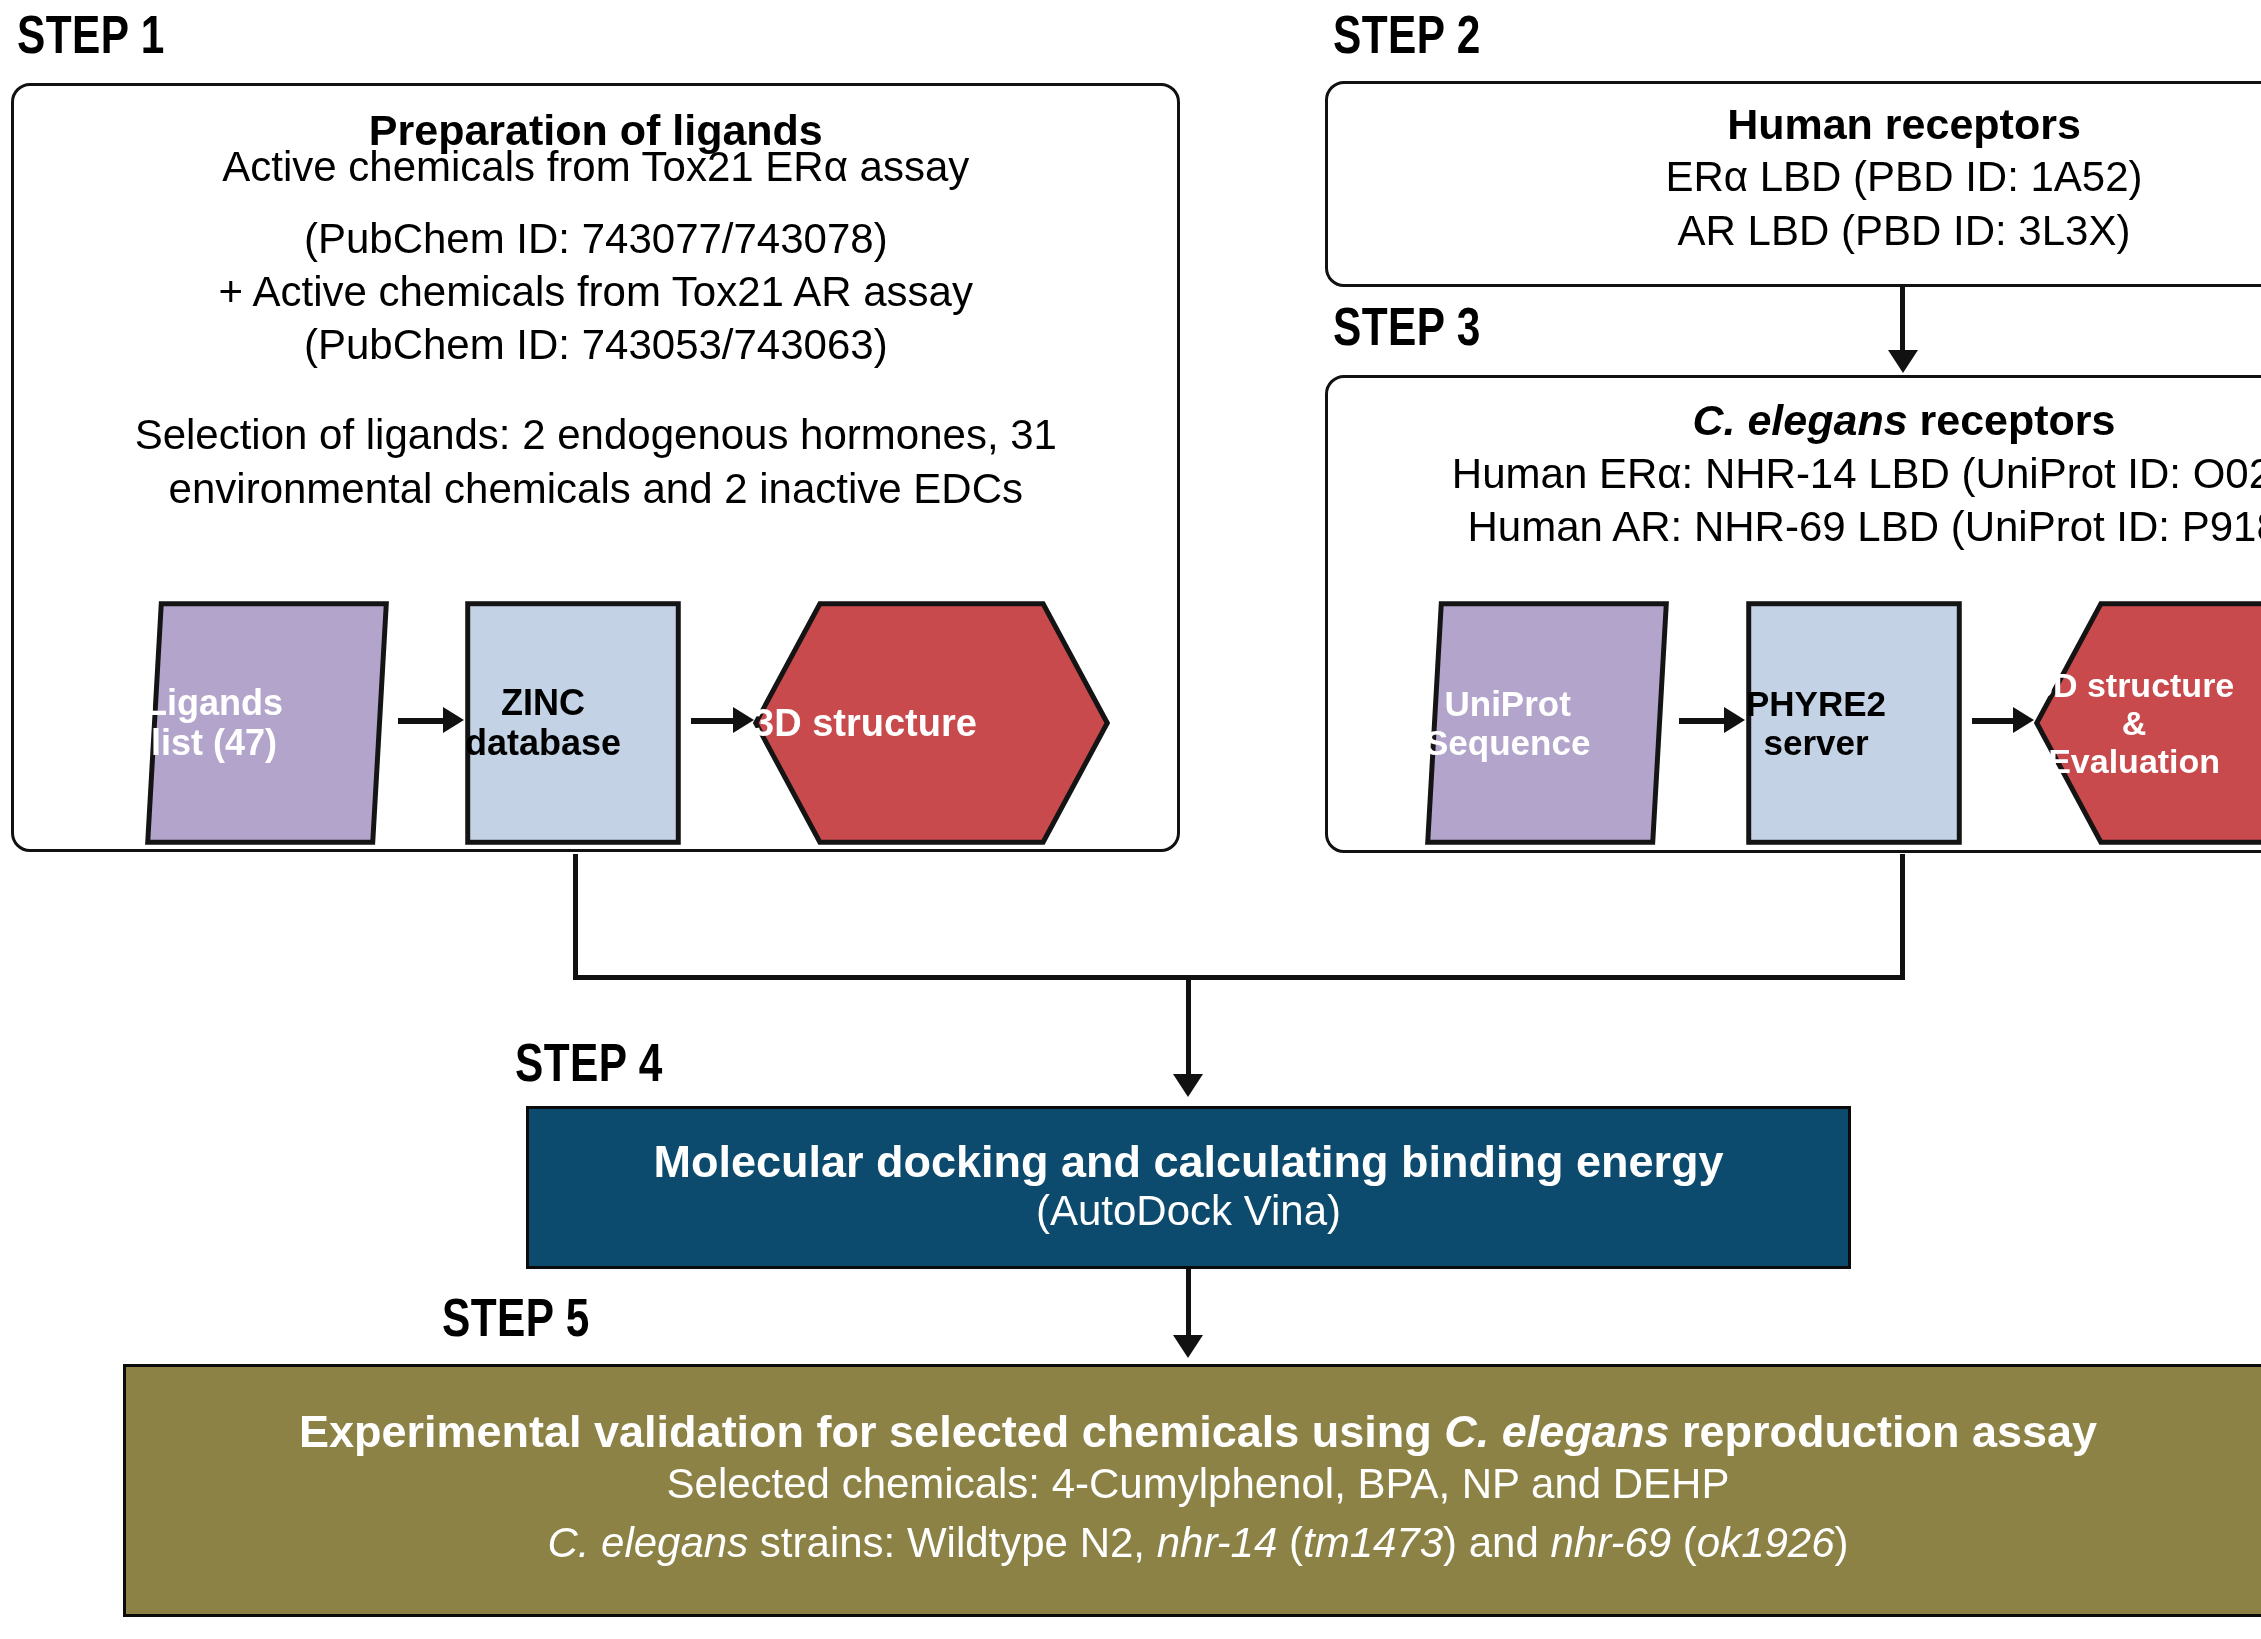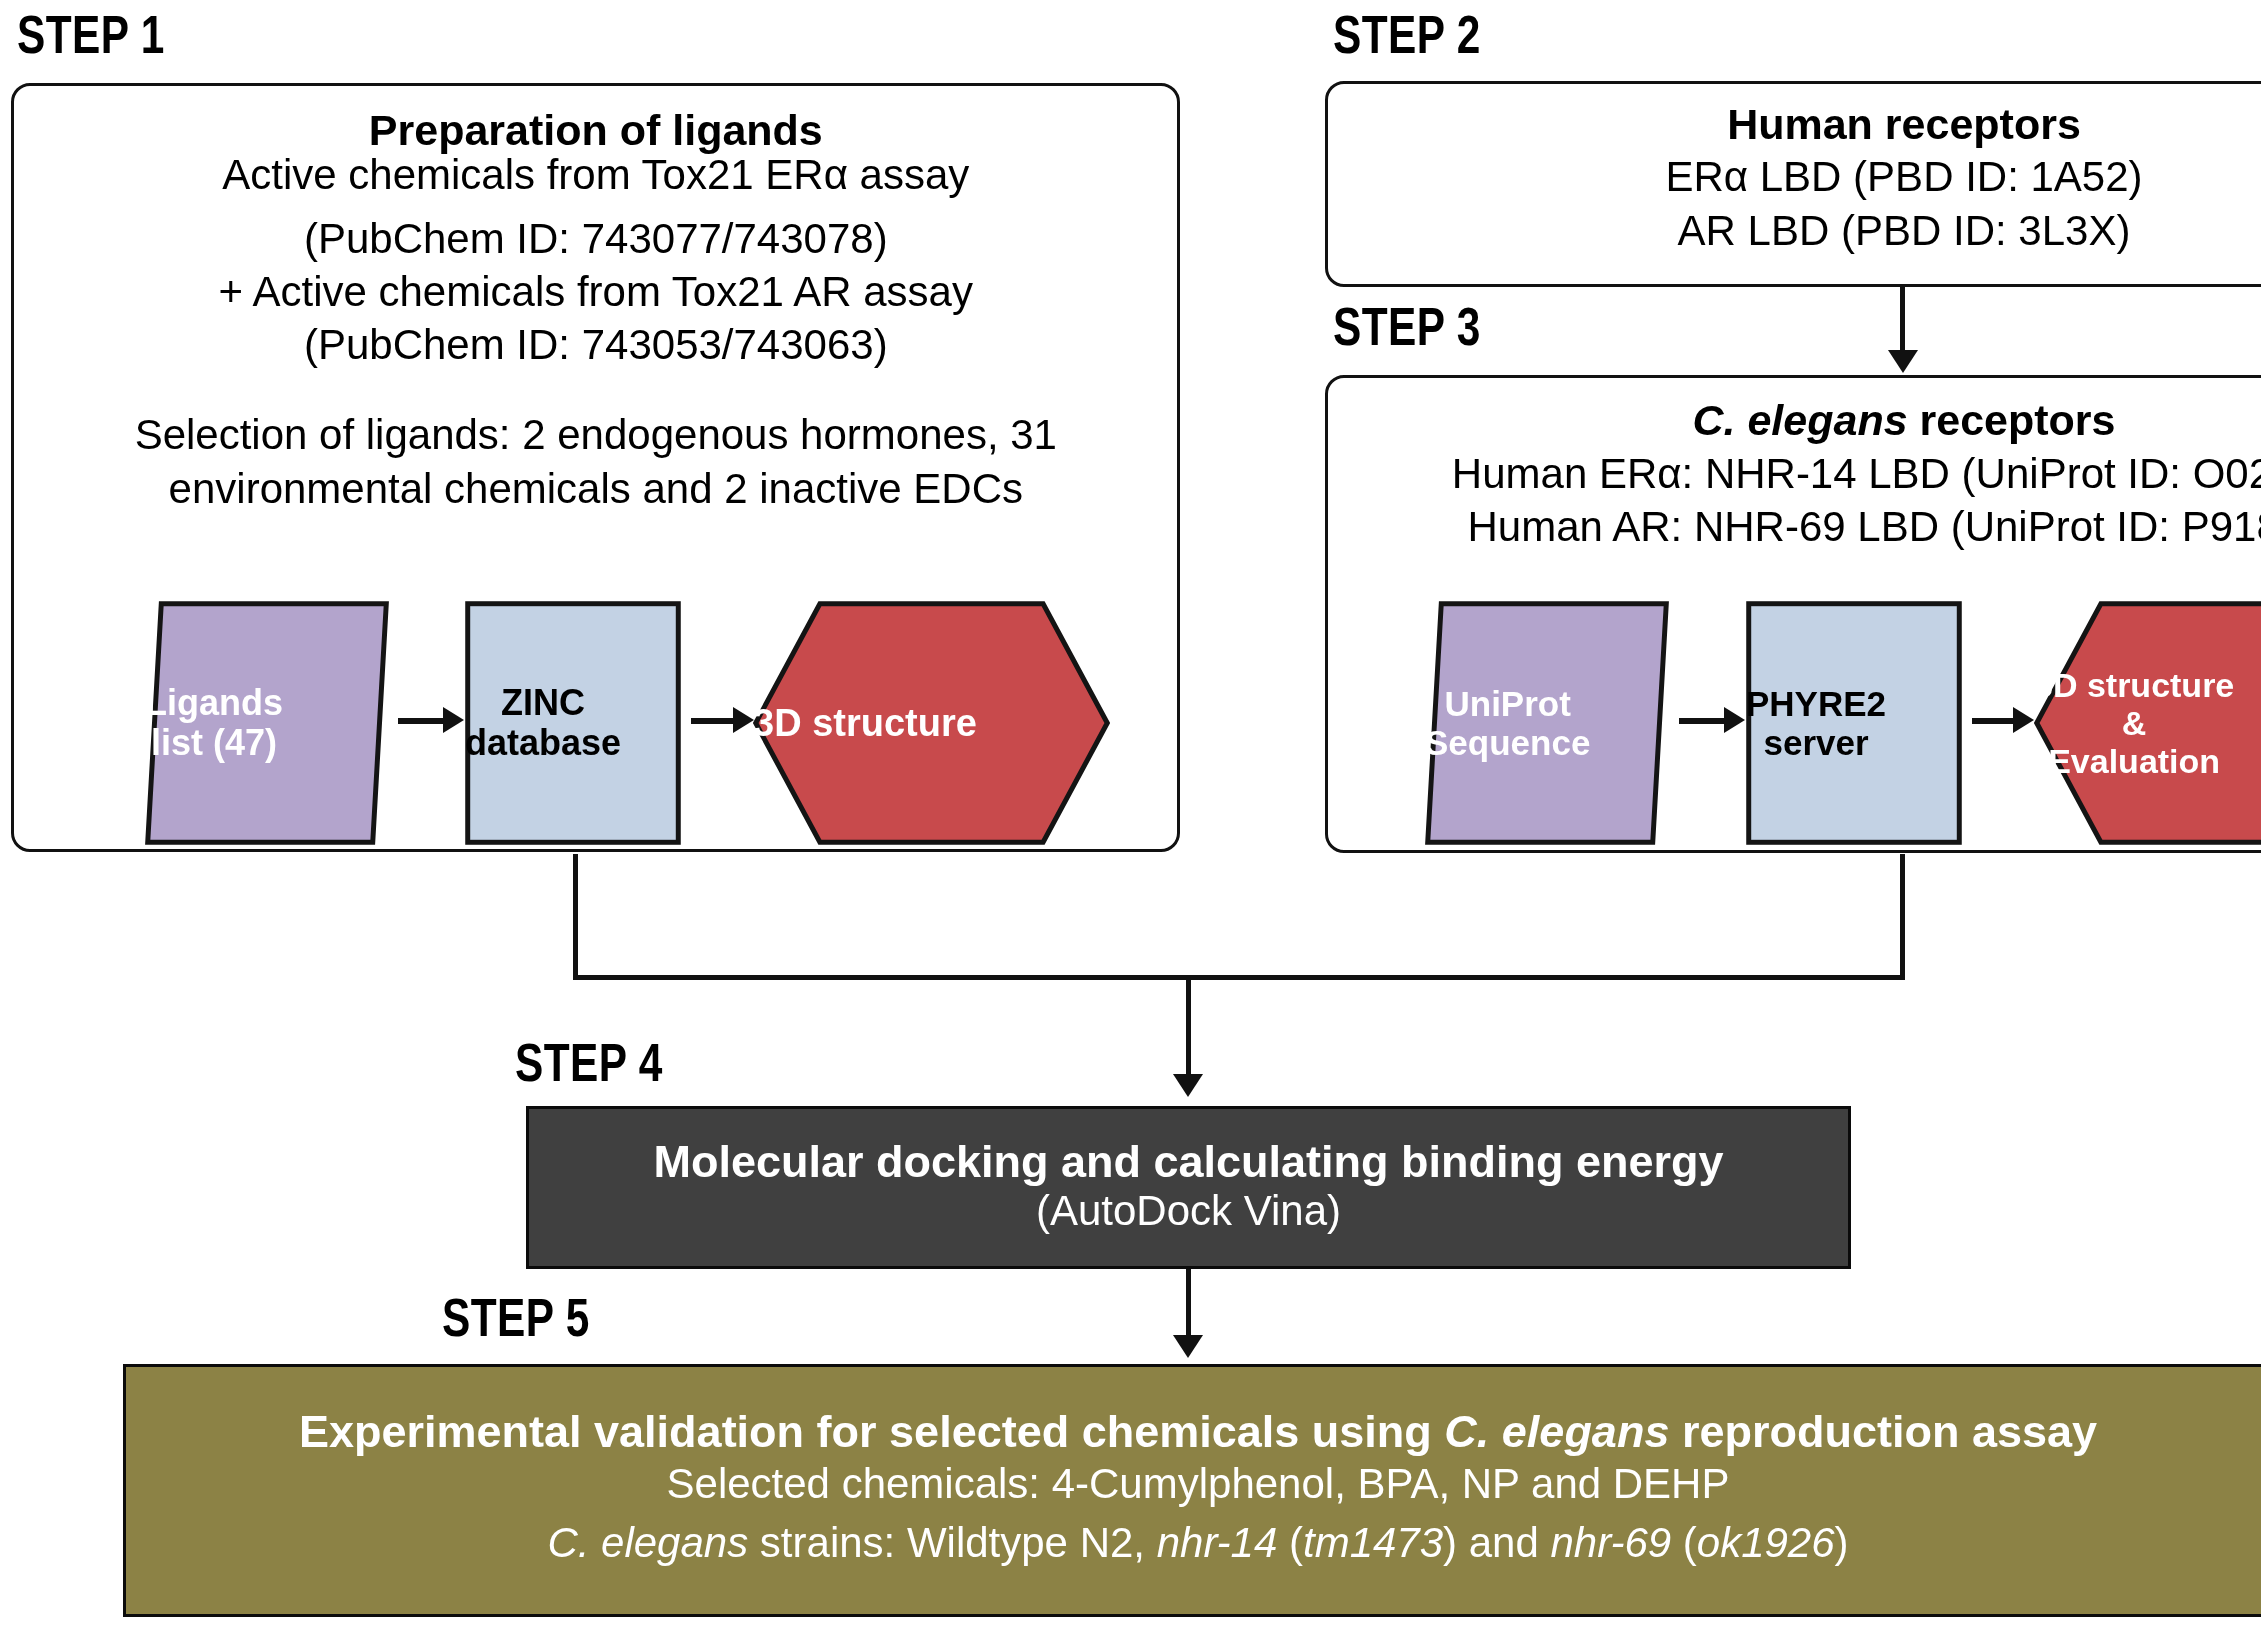--- a/index.html
+++ b/index.html
@@ -103,21 +103,21 @@
 </head>
 <body>
 
 <div id="canvas">
 
   <div class="step-label" style="left:17px; top:8.1px;">STEP 1</div>
 
   <div class="round-box" style="left:11.3px; top:83px; width:1169px; height:769px;">
 
     <div class="txt t-head" style="top:22.6px;">Preparation of ligands</div>
-    <div class="txt t-body" style="top:68px;">Active chemicals from Tox21 ERα assay</div>
+    <div class="txt t-body" style="top:60px;">Active chemicals from Tox21 ERα assay</div>
     <div class="txt t-body" style="top:132px;">(PubChem ID: 743077/743078)</div>
     <div class="txt t-body" style="top:185px;">+ Active chemicals from Tox21 AR assay</div>
     <div class="txt t-body" style="top:238px;">(PubChem ID: 743053/743063)</div>
 
     <div class="txt t-body" style="top:328px;">Selection of ligands: 2 endogenous hormones, 31</div>
     <div class="txt t-body" style="top:382px;">environmental chemicals and 2 inactive EDCs</div>
   </div>
 
   <div class="para-wrap" style="left:145px; top:601px; width:244px; height:244px;">
     <svg width="244" height="244" viewBox="0 0 540 540">
@@ -225,21 +225,21 @@
   </div>
 
   <div class="vline" style="left:573px; top:854px; width:5px; height:126px;"></div>
   <div class="vline" style="left:1900px; top:854px; width:5px; height:126px;"></div>
   <div class="hline" style="left:573px; top:975px; width:1332px; height:5px;"></div>
   <div class="vline" style="left:1186px; top:975px; width:5px; height:103px;"></div>
   <div class="arrowhead" style="left:1173px; top:1074px;"></div>
 
   <div class="step-label" style="left:515px; top:1036px;">STEP 4</div>
 
-  <div class="filled-box" style="left:526px; top:1106px; width:1325px; height:163px; background:#404040;">
+  <div class="filled-box" style="left:526px; top:1106px; width:1325px; height:163px; background:#0c4a6e;">
     <div style="color:#ffffff; font-weight:bold; font-size:45px; line-height:1.05; white-space:nowrap;">Molecular docking and calculating binding energy</div>
     <div style="color:#ffffff; font-weight:normal; font-size:42px; line-height:1.25; white-space:nowrap;">(AutoDock Vina)</div>
   </div>
 
   <div class="vline" style="left:1186px; top:1269px; width:5px; height:70px;"></div>
   <div class="arrowhead" style="left:1173px; top:1335px;"></div>
 
   <div class="step-label" style="left:442px; top:1291px;">STEP 5</div>
 
   <div class="filled-box" style="left:123px; top:1364px; width:2150px; height:253px; background:#8c8245;">

